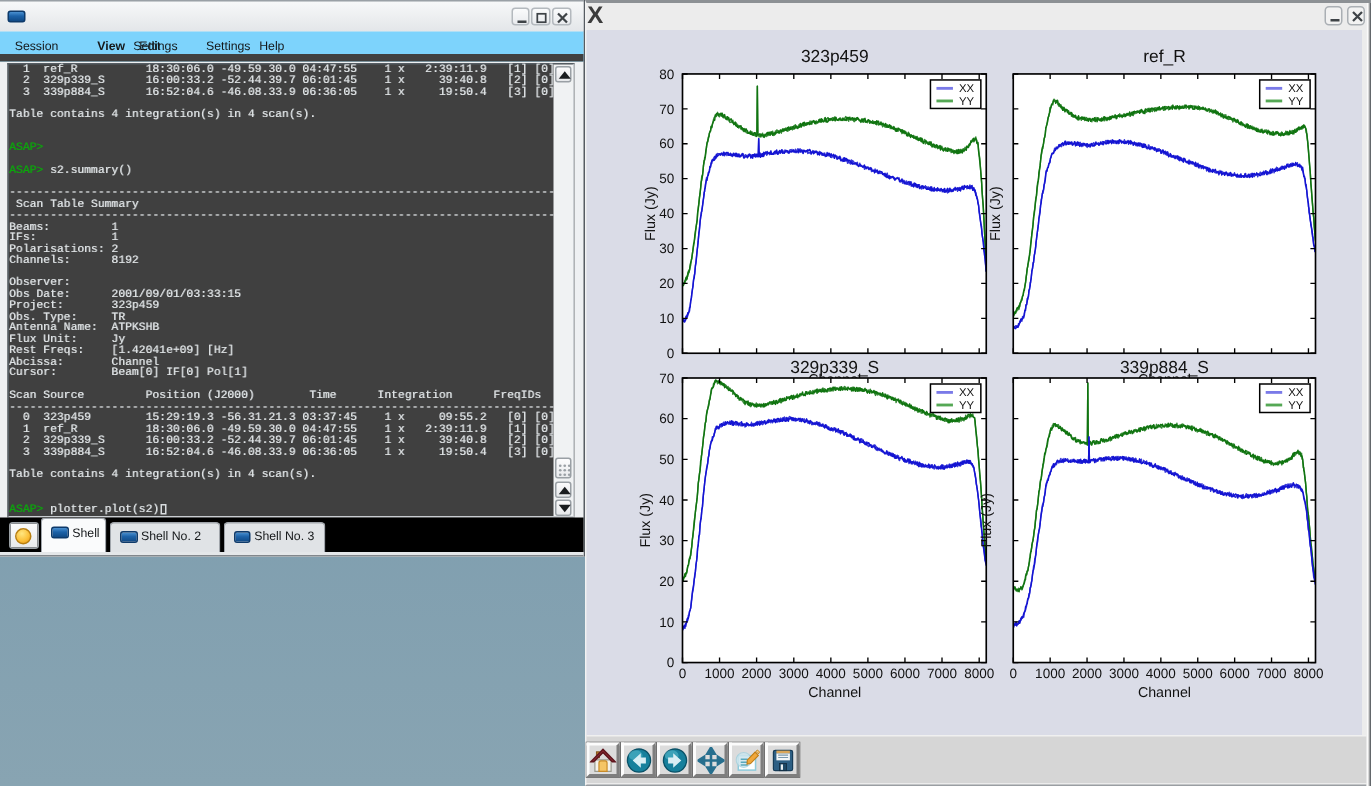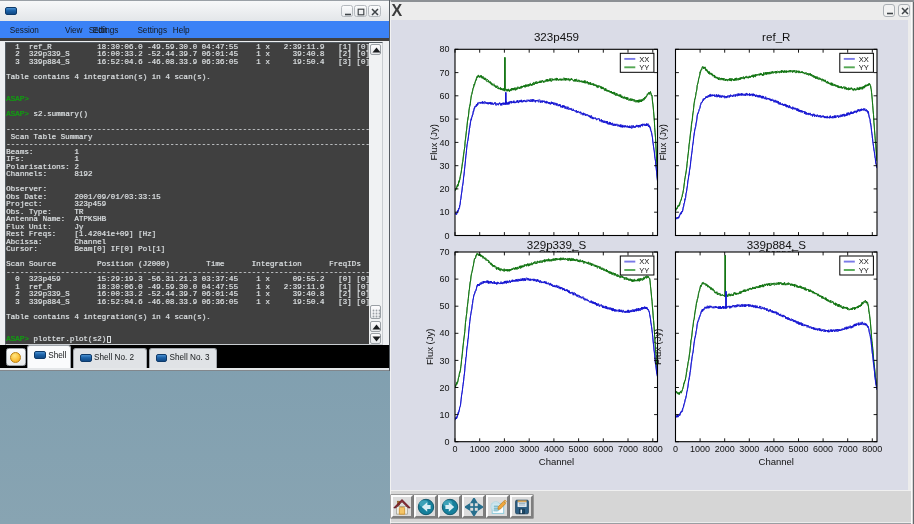--- a/index.html
+++ b/index.html
@@ -4,21 +4,21 @@
 html,body { width:914px; height:524px; overflow:hidden; font-family:"Liberation Sans", sans-serif; }
 body { background:linear-gradient(180deg,#6f94a9 0%,#7b9cae 45%,#88a4b2 100%); position:relative; }
 
 
 #kwin { position:absolute; left:0; top:0; width:390px; height:371px; background:#eef0f2; border-right:1.5px solid #565c62; }
 #ktitle { position:absolute; left:0; top:0; width:100%; height:21px; background:linear-gradient(180deg,#f7f8f9 0%,#eceef0 55%,#e3e6e9 100%); border-top:1px solid #9aa0a6; }
 #kicon { position:absolute; left:5px; top:5.5px; width:12px; height:8.5px; border-radius:2px; background:linear-gradient(180deg,#4a90d0 0%,#1c62a8 45%,#114a86 100%); border:0.5px solid #0e3a6a; }
 #ktitletext { position:absolute; left:249px; top:4px; font-size:8.6px; font-weight:bold; color:#9aa0a7; text-shadow:0.5px 0.5px 0 #fdfdfd;margin-top:16px; }
 .kbtn { position:absolute; top:3.5px; width:12.5px; height:12.5px; border:1px solid #b4b9be; border-radius:2.5px; background:linear-gradient(180deg,#fafbfc,#e9ebee); }
 .kbtn svg { position:absolute; left:1.2px; top:1.2px; }
-#kmenu { position:absolute; left:0; top:21px; width:100%; height:20px; background:#3b82f6; font-size:8.2px; color:#15181a; border-bottom:3px solid #404040; }
+#kmenu { position:absolute; left:0; top:21px; width:100%; height:20px; background:#7dd3fc; font-size:8.2px; color:#15181a; border-bottom:5px solid #404040; }
 #kterm { position:absolute; left:4.5px; top:41.5px; width:378.5px; height:303px; background:#404040; border-top:1px solid #555d63; border-left:1px solid #555d63; border-right:1px solid #c9cdd1; border-bottom:1px solid #c9cdd1; }
 #ktext { position:absolute; left:0.5px; top:1.2px; font-family:"Liberation Mono", monospace; font-size:7.58px; line-height:7.495px; color:#dfe3e5; white-space:pre; letter-spacing:0px; text-shadow:0.5px 0 0 rgba(216,222,225,0.6); }
 #ktext .g { color:#0ca60c; text-shadow:0.5px 0 0 rgba(12,166,12,0.6); }
 .cur { display:inline-block; width:4px; height:6.4px; border:0.9px solid #d8dcde; vertical-align:-1px; margin-left:0.5px; }
 #kscroll { position:absolute; right:0.5px; top:0.5px; width:12.5px; height:301px; background:#f0f2f3; }
 .sbtn { position:absolute; left:0.5px; width:11.5px; height:11px; background:linear-gradient(180deg,#fbfbfc,#e6e8ea); border:1px solid #9aa0a5; border-radius:2px; }
 .sbtn svg { position:absolute; left:1.2px; top:2.2px; }
 #sthumb { position:absolute; left:0.5px; top:262px; width:11.5px; height:14px; background:linear-gradient(180deg,#fcfcfd,#e9ebed); border:1px solid #9aa0a5; border-radius:2px; }
 #ktabs { position:absolute; left:0; top:344.5px; width:100%; height:23.5px; background:#000000; }
 #ktabbtn { position:absolute; left:5.5px; top:3.8px; width:20px; height:18px; background:linear-gradient(180deg,#fbfcfc,#e8eaec); border:1px solid #9aa0a5; border-radius:2.5px; }
@@ -60,21 +60,21 @@
       </div>
     <div class="kbtn" style="left:368px;">
         <svg width="10" height="10" viewBox="0 0 10 10">
           <path d="M2,2 L8,8 M8,2 L2,8" stroke="#3e4347" stroke-width="1.5"></path>
         </svg>
       </div>
   </div>
   <div id="kmenu">
       <span style="position:absolute;left:9.8px;top:5px;">Session</span>
       <span style="position:absolute;left:44.8px;top:5px;padding-left:48px;">Edit</span>
-      <span style="position:absolute;left:64.9px;top:5px;">View</span>
+      <span style="position:absolute;left:64.9px;top:5px;font-weight:bold;">View</span>
       <span style="position:absolute;left:88.8px;top:5px;">Settings</span>
       <span style="position:absolute;left:137.4px;top:5px;">Settings</span>
       <span style="position:absolute;left:172.8px;top:5px;">Help</span>
     </div>
   <div id="kterm">
     <pre id="ktext">  1  ref_R          18:30:06.0 -49.59.30.0 04:47:55    1 x   2:39:11.9   [1] [0]
   2  329p339_S      16:00:33.2 -52.44.39.7 06:01:45    1 x     39:40.8   [2] [0]
   3  339p884_S      16:52:04.6 -46.08.33.9 06:36:05    1 x     19:50.4   [3] [0]
 
 Table contains 4 integration(s) in 4 scan(s).

